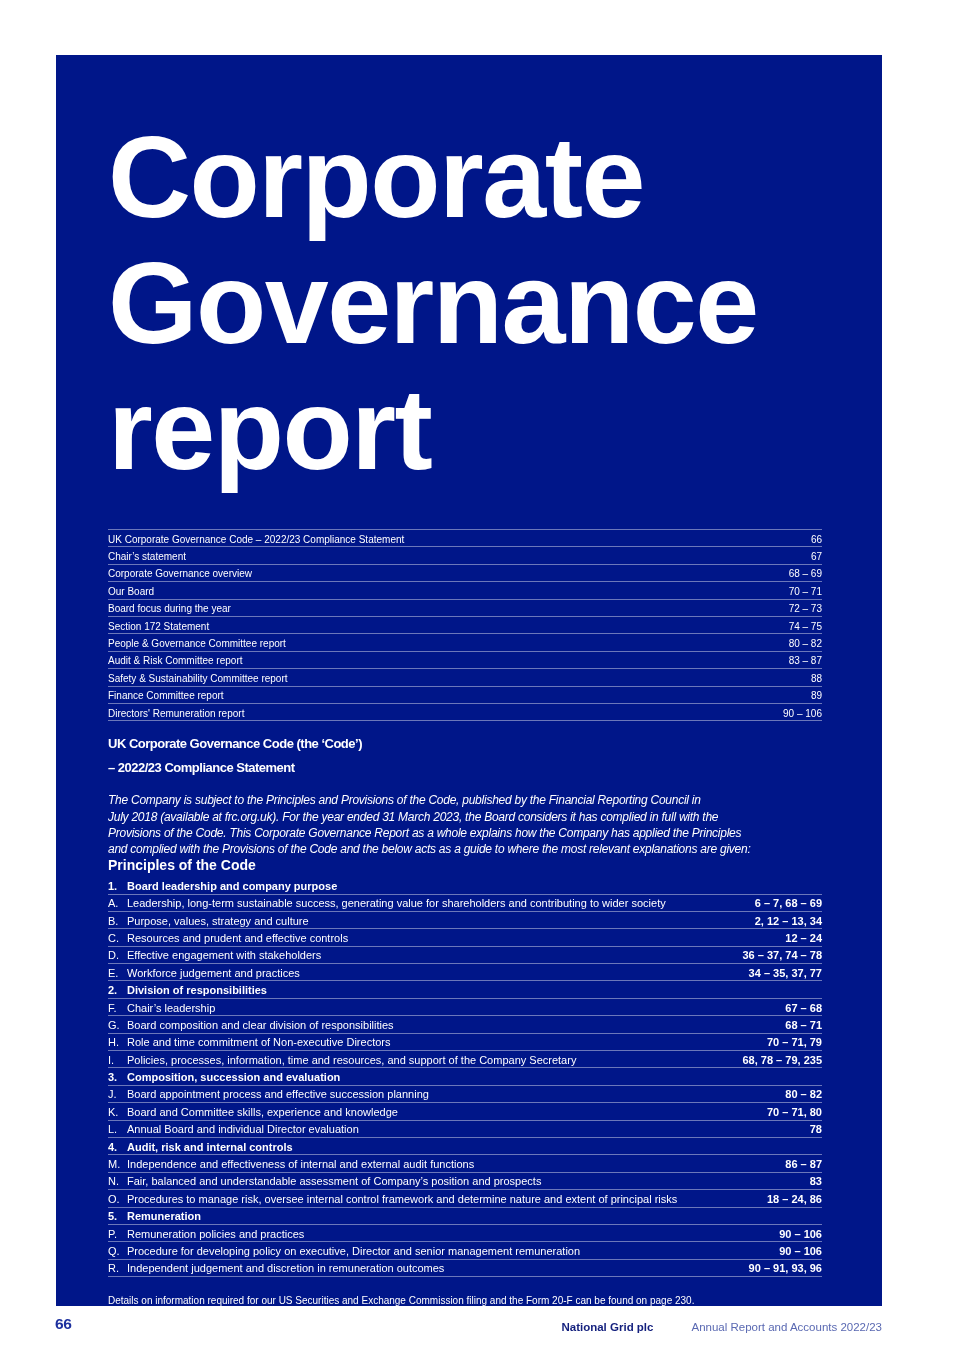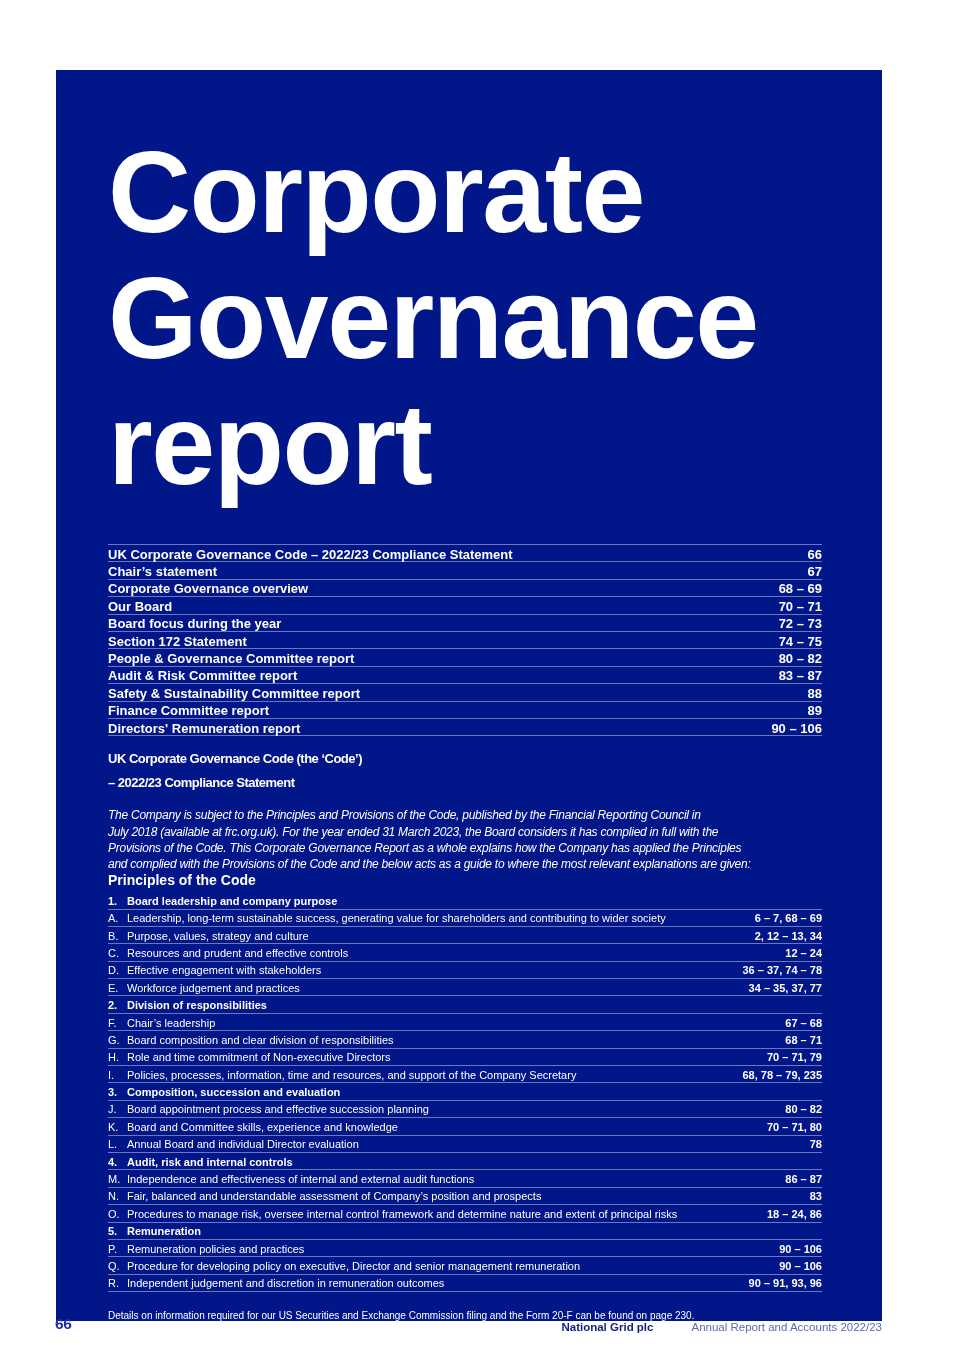--- a/index.html
+++ b/index.html
@@ -12,21 +12,21 @@
   *{margin:0;padding:0;box-sizing:border-box;}
   html,body{width:965px;height:1365px;}
   body{
     position:relative;
     background:#ffffff;
     font-family:"Liberation Sans","DejaVu Sans",sans-serif;
     overflow:hidden;
   }
   .panel{
     position:absolute;
-    left:56px;top:70px;
+    left:56px;top:55px;
     width:826px;height:1251px;
     background:var(--panel-bg);
     color:#ffffff;
     padding:0 60px 0 52px;
   }
   .hero-title{
     padding-top:59px;
     margin-bottom:37px;
     font-size:115px;
     line-height:126px;
@@ -34,21 +34,21 @@
     letter-spacing:-1.5px;
     color:#ffffff;
   }
   
   .toc{border-bottom:1px solid var(--line);}
   .toc-row{
     height:17.4px;
     border-top:1px solid var(--line);
     display:flex;justify-content:space-between;align-items:center;
     padding-top:2px;
-    font-size:13px;font-weight:700;
+    font-size:10px;font-weight:400;
   }
   .toc-pages{white-space:nowrap;padding-left:10px;}
   
   .section-heading{
     margin-top:11px;
     font-size:13px;line-height:24px;font-weight:700;letter-spacing:-0.5px;
   }
   .body-par{
     margin-top:12px;
     font-size:12px;line-height:16.2px;letter-spacing:-0.25px;

